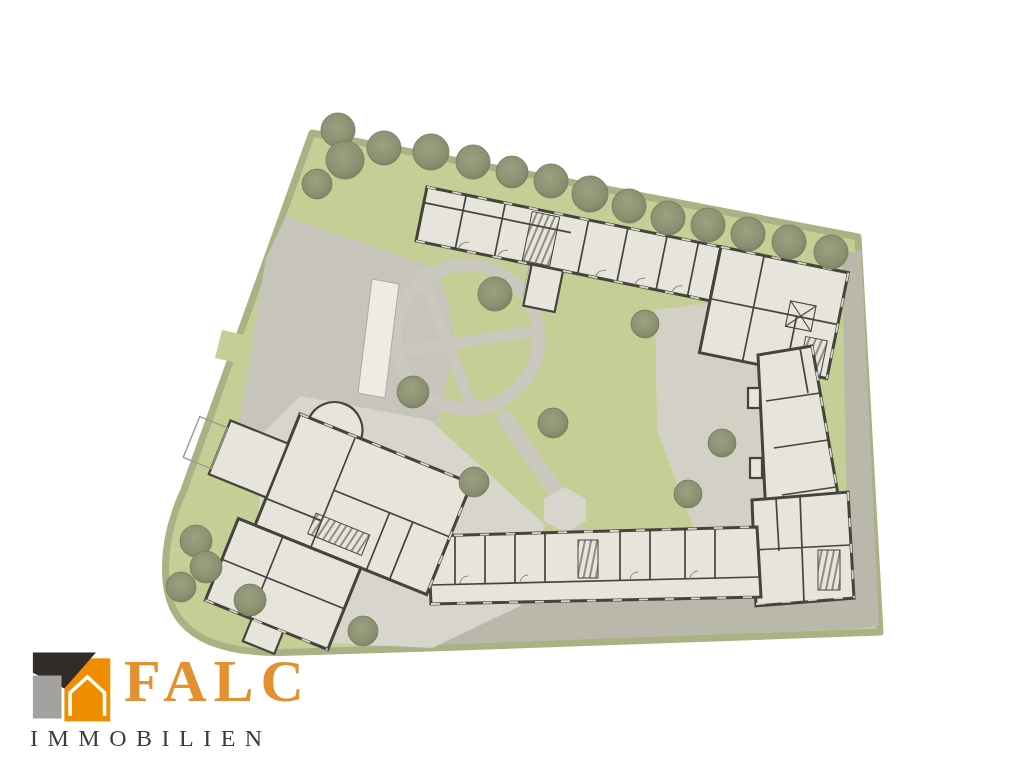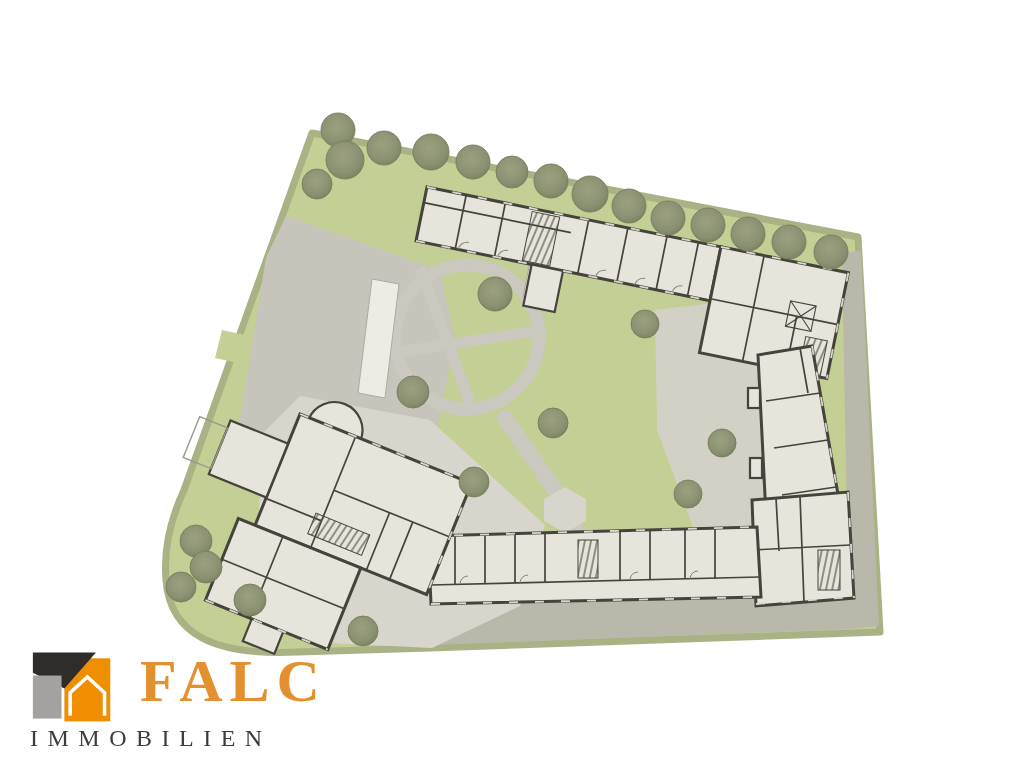--- a/index.html
+++ b/index.html
@@ -26,21 +26,21 @@
   .stair  {fill:url(#hatchP);stroke:var(--wall);stroke-width:1;}
   .xline  {fill:none;stroke:var(--wall);stroke-width:1.1;}
   .terr   {fill:none;stroke:#9a988c;stroke-width:1.4;}
 
   
   .brand{position:absolute;left:30px;top:645px;width:270px;}
   .brand-top{display:flex;align-items:flex-start;}
   .brand-logo{flex:0 0 auto;margin-top:4px;}
   .brand-name{font-family:"Liberation Serif",serif;font-weight:700;
               font-size:60px;line-height:72px;letter-spacing:7px;
-              color:var(--brand-orange);margin-left:24px;}
+              color:var(--brand-orange);margin-left:8px;}
   .brand-sub{font-family:"Liberation Serif",serif;font-size:24px;letter-spacing:9.5px;
              color:var(--brand-dark);margin-top:0;white-space:nowrap;}
   .caption{position:absolute;left:383px;top:666px;font-size:42px;font-weight:700;
            letter-spacing:.5px;color:var(--caption);white-space:nowrap;}
 </style>
 </head>
 <body>
 
 <div class="page">
 

